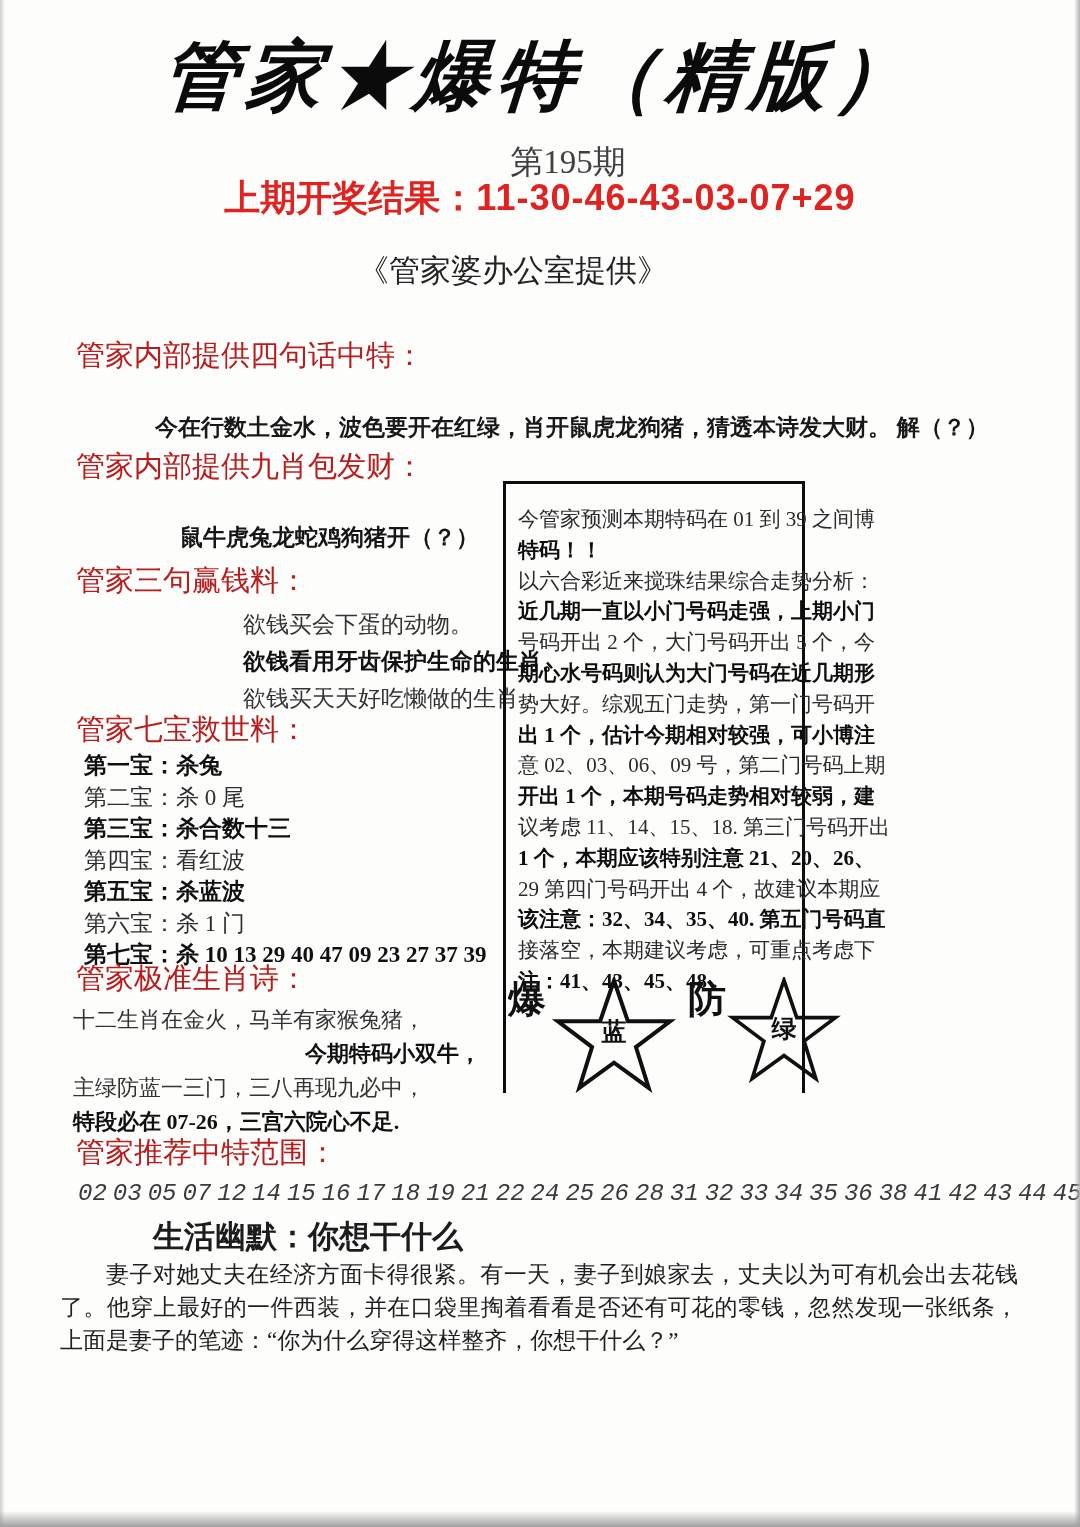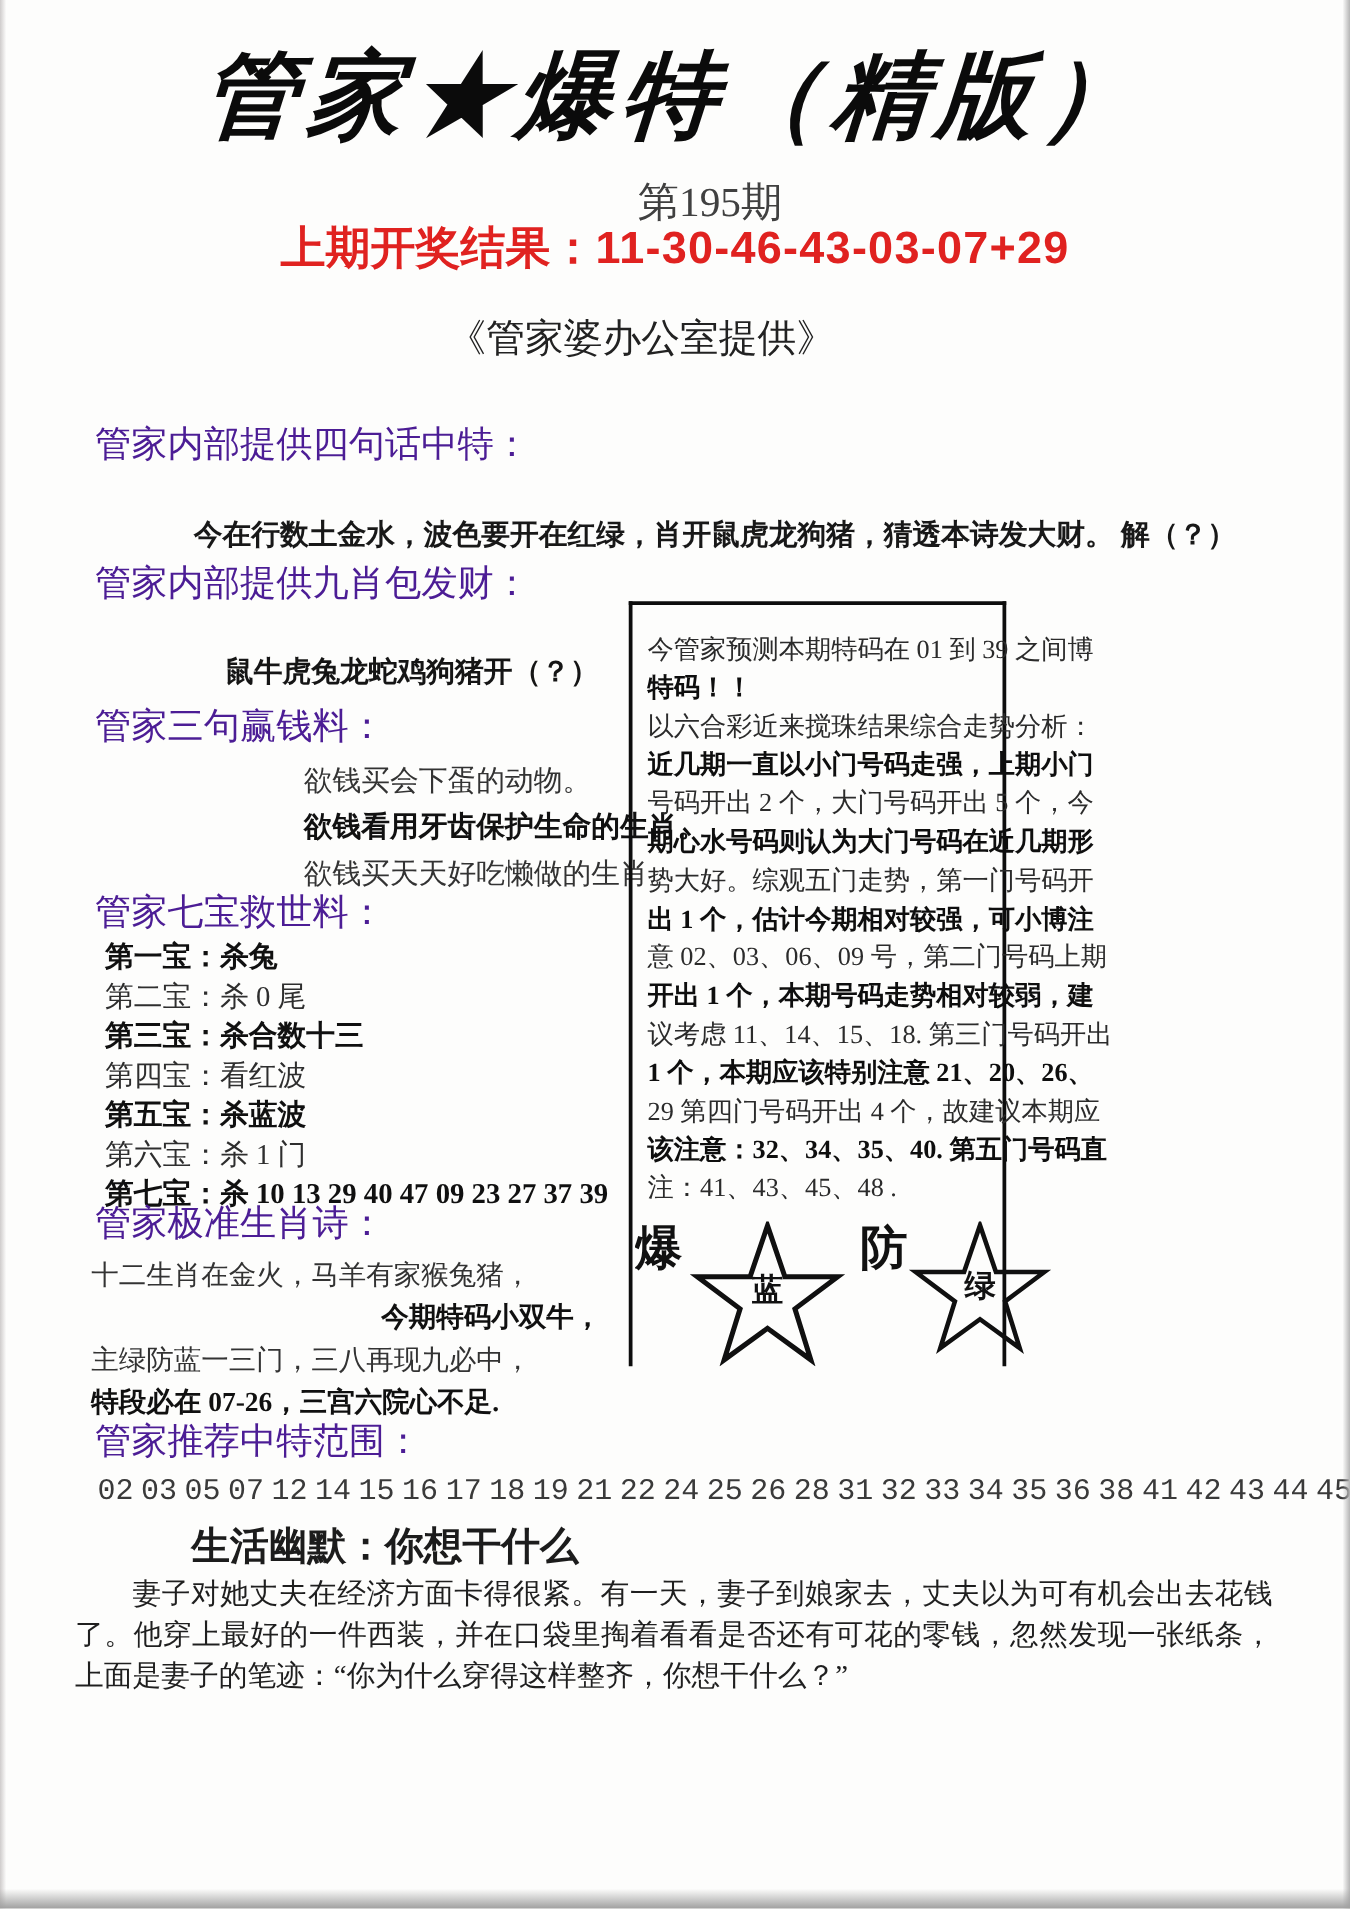--- a/index.html
+++ b/index.html
@@ -26,42 +26,42 @@
     letter-spacing:8px;white-space:nowrap;
     transform:skewX(-4deg);
     color:#0b0b0b;
   }
   .issue{left:0;top:140px;width:100%;text-align:center;font-size:33px;color:#404040;padding-left:28px;}
   .result-line{left:0;top:174px;width:100%;text-align:center;font-size:36px;white-space:nowrap;}
   .result-label{font-weight:bold;font-family:"Liberation Sans","DejaVu Sans",sans-serif;}
   .result-numbers{font-family:"Liberation Sans","DejaVu Sans",sans-serif;font-weight:600;letter-spacing:1px;}
   .provider{left:0;top:250px;width:95%;text-align:center;font-size:31px;color:#222;}
 
-  .sec-h{font-size:29px;color:#4c1d95;white-space:nowrap;}
+  .sec-h{font-size:29px;color:#b91c1c;white-space:nowrap;}
   .h-four{left:76px;top:336px;}
   .four-content{left:155px;top:412px;font-size:23px;font-weight:bold;white-space:nowrap;color:#181818;}
   .h-nine{left:76px;top:447px;}
   .nine-content{left:180px;top:522px;font-size:23px;font-weight:bold;white-space:nowrap;}
   .h-three{left:76px;top:561px;}
   .money{left:243px;top:606px;font-size:23px;line-height:37px;}
   .money .li{display:block;color:#333;}
   .money .li:nth-child(2){font-weight:bold;color:#111;}
   .h-seven{left:76px;top:710px;}
   .treasures{left:84px;top:750px;font-size:23px;line-height:31.5px;}
   .treasures .li{display:block;color:#2e2e2e;}
   .treasures .li:nth-child(odd){font-weight:bold;color:#101010;}
   .h-poem{left:76px;top:959px;}
   .poem{left:73px;top:1003px;font-size:22px;line-height:34px;}
   .poem .li{display:block;color:#333;}
   .poem .li:nth-child(2){margin-left:232px;font-weight:bold;color:#101010;}
   .poem .li:nth-child(4){font-weight:bold;color:#101010;}
   .h-range{left:76px;top:1133px;}
   .numbers{left:78px;top:1180px;width:975px;display:flex;flex-wrap:nowrap;gap:6px;
     font-family:"Liberation Mono","DejaVu Sans Mono",monospace;font-size:24px;color:#3a3a3a;}
-  .numbers .num{display:inline-block;}
+  .numbers .num{display:inline-block;font-style:italic;}
 
   .humor-h{left:153px;top:1216px;font-size:31px;font-weight:bold;color:#1c1c1c;white-space:nowrap;}
   .humor-p{left:60px;top:1258px;width:958px;font-size:23px;line-height:33px;
     text-align:justify;text-indent:2em;font-weight:normal;color:#1f1f1f;}
 
   
   .pbox{
     left:503px;top:481px;width:302px;height:612px;
     border:3px solid #0d0d0d;border-bottom:none;
     box-sizing:border-box;
@@ -170,20 +170,21 @@
         <span class="box-line">号码开出 2 个，大门号码开出 5 个，今</span>
         <span class="box-line">期心水号码则认为大门号码在近几期形</span>
         <span class="box-line">势大好。综观五门走势，第一门号码开</span>
         <span class="box-line">出 1 个，估计今期相对较强，可小博注</span>
         <span class="box-line">意 02、03、06、09 号，第二门号码上期</span>
         <span class="box-line">开出 1 个，本期号码走势相对较弱，建</span>
         <span class="box-line">议考虑 11、14、15、18. 第三门号码开出</span>
         <span class="box-line">1 个，本期应该特别注意 21、20、26、</span>
         <span class="box-line">29 第四门号码开出 4 个，故建议本期应</span>
         <span class="box-line">该注意：32、34、35、40. 第五门号码直</span>
+        <span class="box-line">接落空，本期建议考虑，可重点考虑下</span>
         <span class="box-line">注：41、43、45、48 .</span>
       </div>
     <div class="stars-row">
       <span class="star-label">爆</span>
       <span class="star-wrap">
         <svg width="136" height="118" viewBox="0 0 100 100">
           <polygon points="50,3 61.8,37.6 97.6,37.6 68.6,59.4 79.4,94 50,72.6 20.6,94 31.4,59.4 2.4,37.6 38.2,37.6" fill="none" stroke="#101010" stroke-width="3.4" stroke-linejoin="miter"></polygon>
         </svg>
         <span class="star-text">蓝</span>
       </span>

